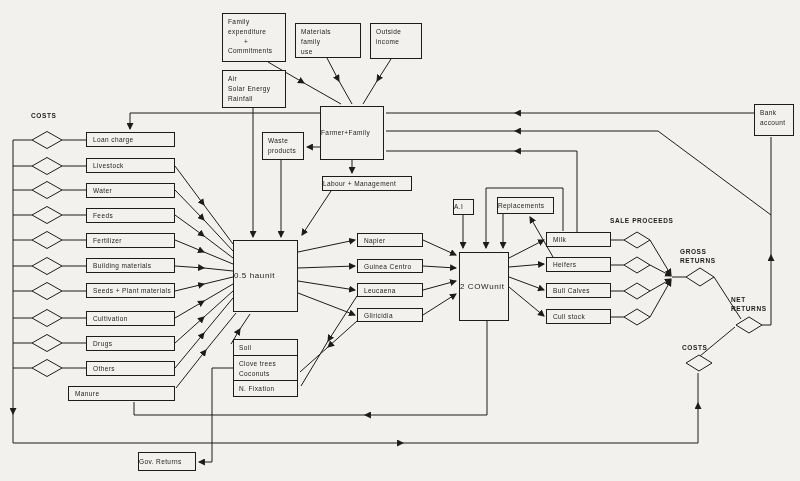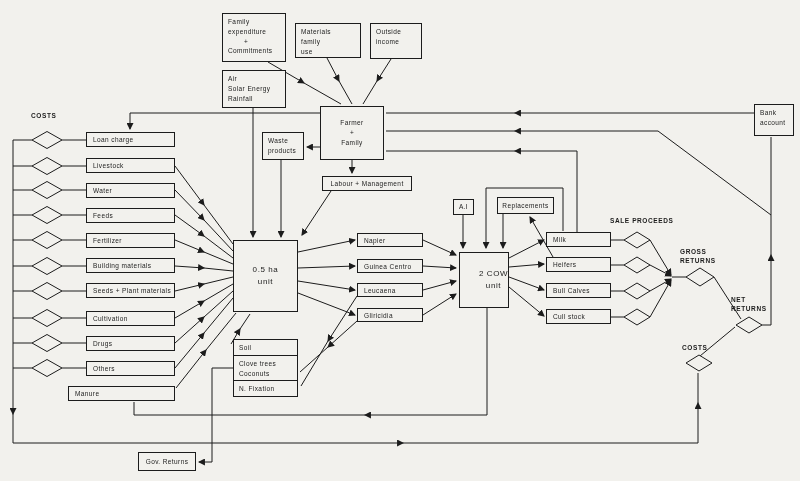--- a/index.html
+++ b/index.html
@@ -6,21 +6,21 @@
   body{width:800px;height:481px;background:#f2f1ed;position:relative;overflow:hidden;
        font-family:"Liberation Sans",sans-serif;color:#1c1c1c;}
   #stage{position:absolute;left:0;top:0;width:800px;height:481px;}
   svg#wires{position:absolute;left:0;top:0;z-index:1;}
   .ln{stroke:#1c1c1c;stroke-width:1;fill:none;}
   .dia{stroke:#1c1c1c;stroke-width:1;fill:#f2f1ed;}
   .bx{position:absolute;z-index:2;border:1px solid #1c1c1c;background:#f2f1ed;
       font-size:6.5px;letter-spacing:0.4px;line-height:1.5;box-sizing:border-box;}
   .bx .tl{display:block;white-space:nowrap;}
   .pad{padding:3px 0 0 5px;}
-  .cen{display:flex;flex-direction:column;align-items:center;justify-content:center;text-align:center;}
+  .cen{display:flex;align-items:center;justify-content:flex-start;text-align:center;}
   .row{position:absolute;z-index:2;border:1px solid #1c1c1c;background:#f2f1ed;height:15px;
        display:flex;align-items:center;padding-left:6px;box-sizing:border-box;
        font-size:6.5px;letter-spacing:0.4px;white-space:nowrap;}
   .lab{position:absolute;z-index:2;font-size:6.5px;letter-spacing:0.6px;font-weight:bold;white-space:nowrap;}
   .lab .tl{display:block;line-height:1.35;}
   .big{font-size:8px;letter-spacing:0.6px;}
   .stack{position:absolute;z-index:2;border:1px solid #1c1c1c;background:#f2f1ed;box-sizing:border-box;}
   .stack .srow{border-top:1px solid #1c1c1c;padding:3px 0 2px 5px;font-size:6.5px;letter-spacing:0.4px;}
   .stack .srow:first-child{border-top:none;}
   .stack .tl{display:block;line-height:1.5;white-space:nowrap;}
@@ -229,21 +229,21 @@
 <div class="row" style="left:86px;top:283px;width:89px;">Seeds + Plant materials</div>
 <div class="row" style="left:86px;top:311px;width:89px;">Cultivation</div>
 <div class="row" style="left:86px;top:336px;width:89px;">Drugs</div>
 <div class="row" style="left:86px;top:361px;width:89px;">Others</div>
 <div class="row" style="left:68px;top:386px;width:107px;">Manure</div>
 
 <div class="bx cen big" style="left:233px;top:240px;width:65px;height:72px;">
   <span class="tl">0.5 ha</span>
   <span class="tl">unit</span>
 </div>
-<div class="bx cen big" style="left:459px;top:252px;width:50px;height:56px;padding-left:19px;">
+<div class="bx cen big" style="left:459px;top:252px;width:50px;height:69px;">
   <span class="tl">2  COW</span>
   <span class="tl">unit</span>
 </div>
 <div class="bx cen" style="left:453px;top:199px;width:21px;height:16px;">
   <span class="tl">A.I</span>
 </div>
 <div class="bx cen" style="left:497px;top:197px;width:57px;height:17px;">
   <span class="tl">Replacements</span>
 </div>
 

